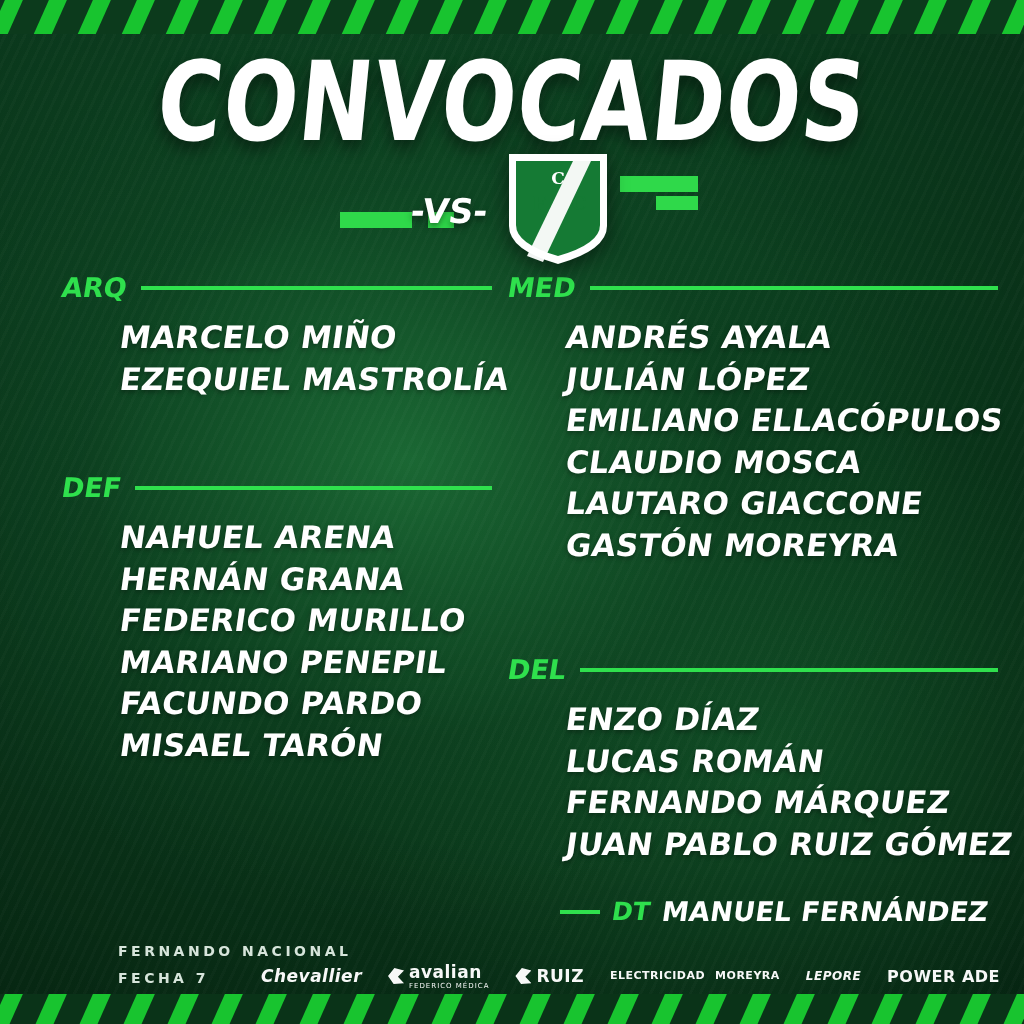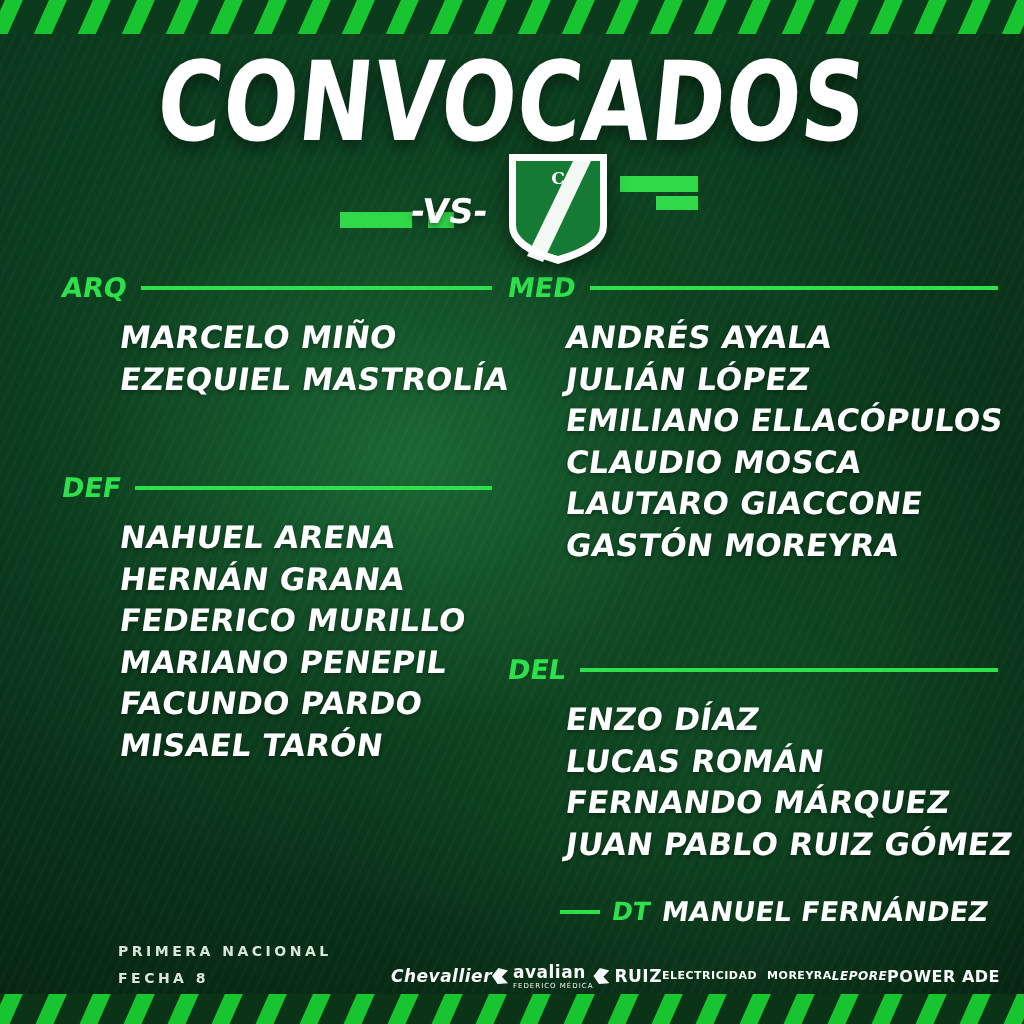--- a/index.html
+++ b/index.html
@@ -186,20 +186,21 @@
   }
   .sponsors {
     position: absolute;
     left: 400px;
     top: 958px;
     width: 600px;
     height: 36px;
     display: flex;
     align-items: center;
     justify-content: flex-end;
+    gap: 26px;
     z-index: 4;
   }
   .sp {
     color: #ffffff;
     font-family: "DejaVu Sans", sans-serif;
     font-weight: 700;
     font-size: 13px;
     letter-spacing: 0.5px;
     opacity: 0.97;
     white-space: nowrap;
@@ -330,22 +331,22 @@
     </div>
   </div>
 
   <div class="coach-row">
     <div class="coach-rule"></div>
     <div class="coach-tag">DT</div>
     <div class="coach-name">MANUEL FERNÁNDEZ</div>
   </div>
 
   <div class="comp">
-    <div>PRIMERA NACIONAL</div>
-    <div>FECHA 8</div>
+    <div>FERNANDO NACIONAL</div>
+    <div>FECHA 7</div>
   </div>
 
   <div class="sponsors">
     <div class="sp italic">Chevallier</div>
     <div class="sp">
       <span class="sp-mark"></span>
       <span style="font-size:17px;">
         <span>avalian</span>
         <span class="sp-sub">FEDERICO MÉDICA</span>
       </span>

